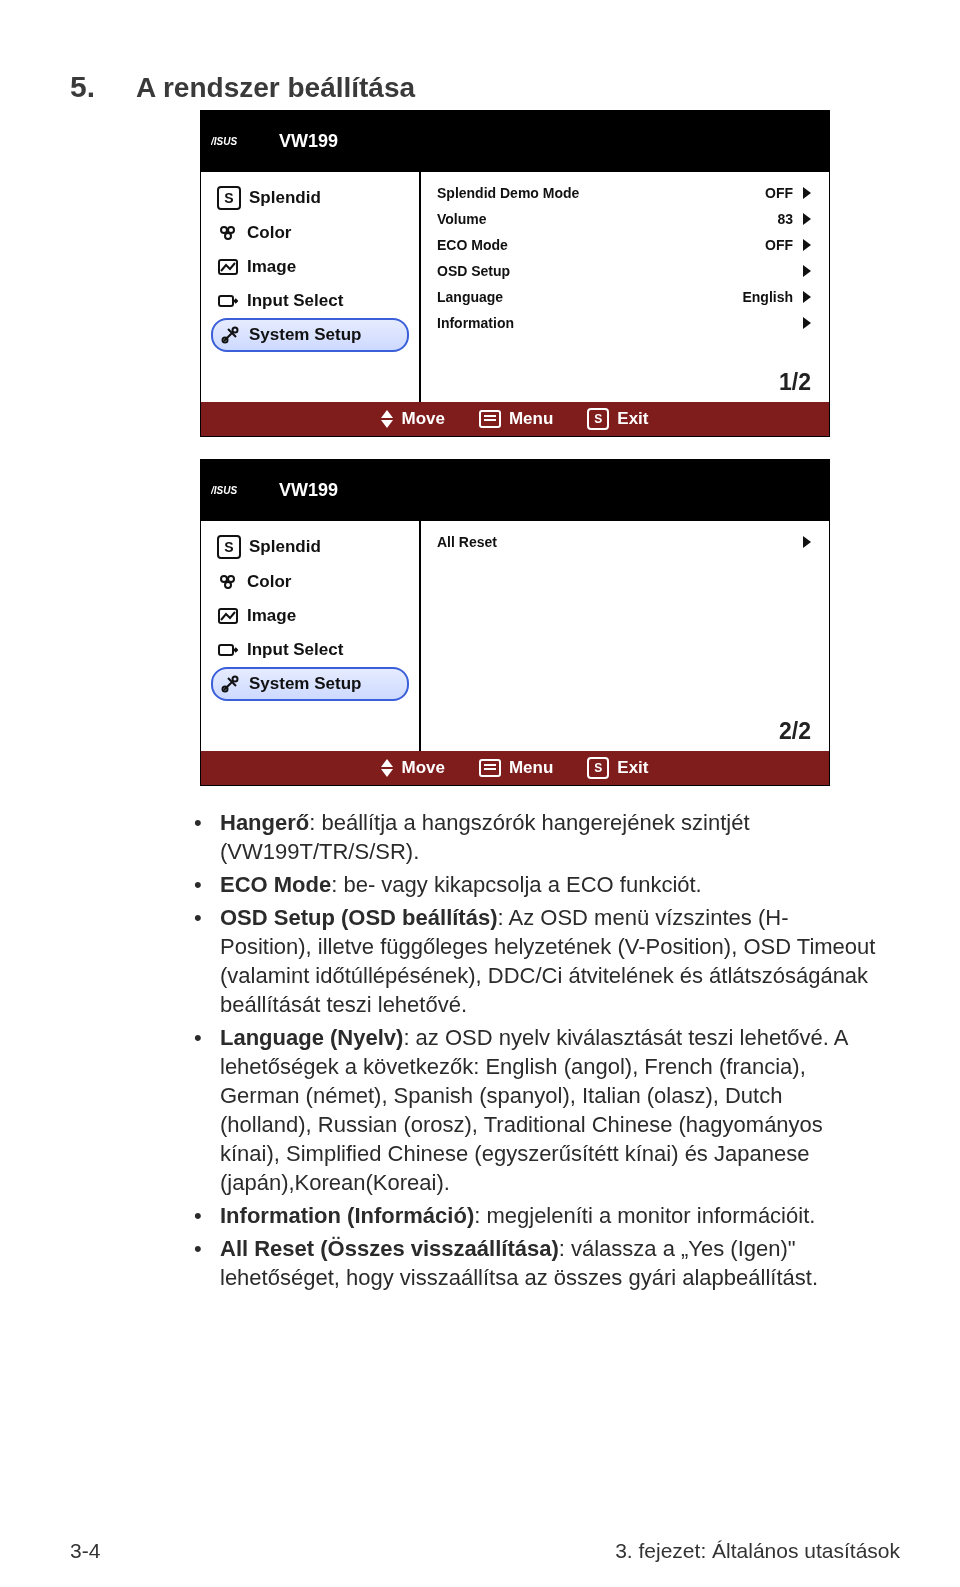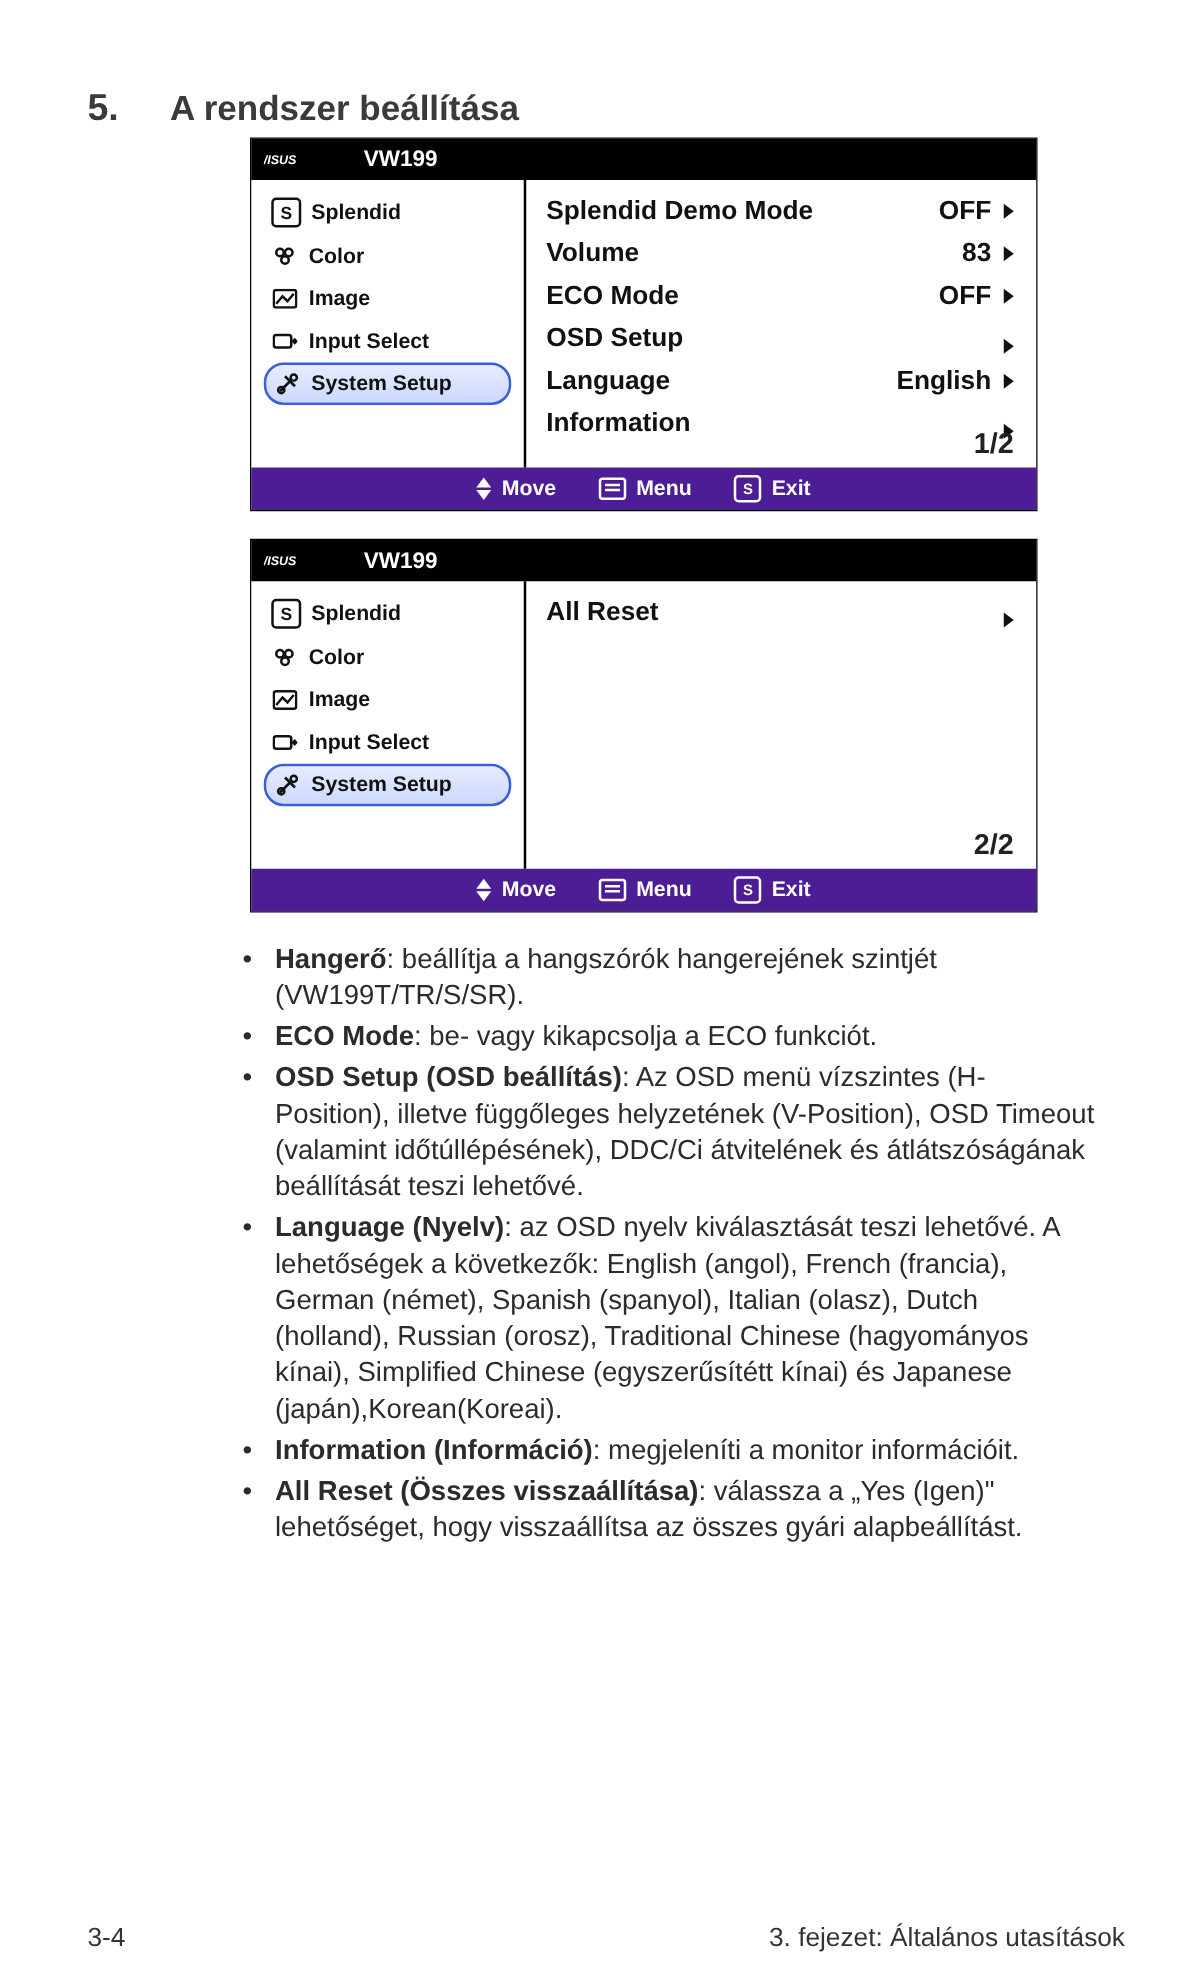--- a/index.html
+++ b/index.html
@@ -48,24 +48,24 @@
   }
   .osd {
     border: 1px solid #000;
     background: #fff;
   }
   .osd-titlebar {
     background: #000;
     color: #fff;
     font-weight: 700;
     font-size: 18px;
-    padding: 6px 10px;
+    padding: 20px 10px;
     display: flex;
     align-items: center;
-    gap: 20px;
+    gap: 8px;
   }
   .asus-logo svg { width: 60px; height: 14px; display: block; }
   .osd-body {
     display: flex;
     min-height: 230px;
     position: relative;
   }
   .osd-left {
     width: 220px;
     border-right: 2px solid #000;
@@ -95,25 +95,25 @@
   }
   .osd-icon.box { border: 2px solid #111; border-radius: 4px; width:20px; height:20px; font-weight:700; }
   .osd-right {
     flex: 1;
     padding: 8px 18px 4px 16px;
     box-sizing: border-box;
     position: relative;
   }
   .osd-row {
     display: flex;
-    align-items: flex-end;
+    align-items: center;
     justify-content: space-between;
     font-weight: 700;
     color: #111;
-    font-size: 21px;
+    font-size: 14px;
     padding: 5px 0;
   }
   .osd-row .valwrap {
     display: flex;
     align-items: center;
     gap: 10px;
   }
   .tri-right {
     width: 0; height: 0;
     border-top: 6px solid transparent;
@@ -122,21 +122,21 @@
     display: inline-block;
   }
   .page-ind {
     position: absolute;
     bottom: 6px;
     right: 18px;
     font-weight: 700;
     font-size: 23px;
   }
   .osd-footer {
-    background: #4c1d95;
+    background: #7f1d1d;
     color: #fff;
     display: flex;
     justify-content: center;
     gap: 34px;
     padding: 6px 0;
     font-weight: 700;
     font-size: 17px;
   }
   .osd-footer .chunk { display: flex; align-items: center; gap: 8px; }
   .tri-updown {

